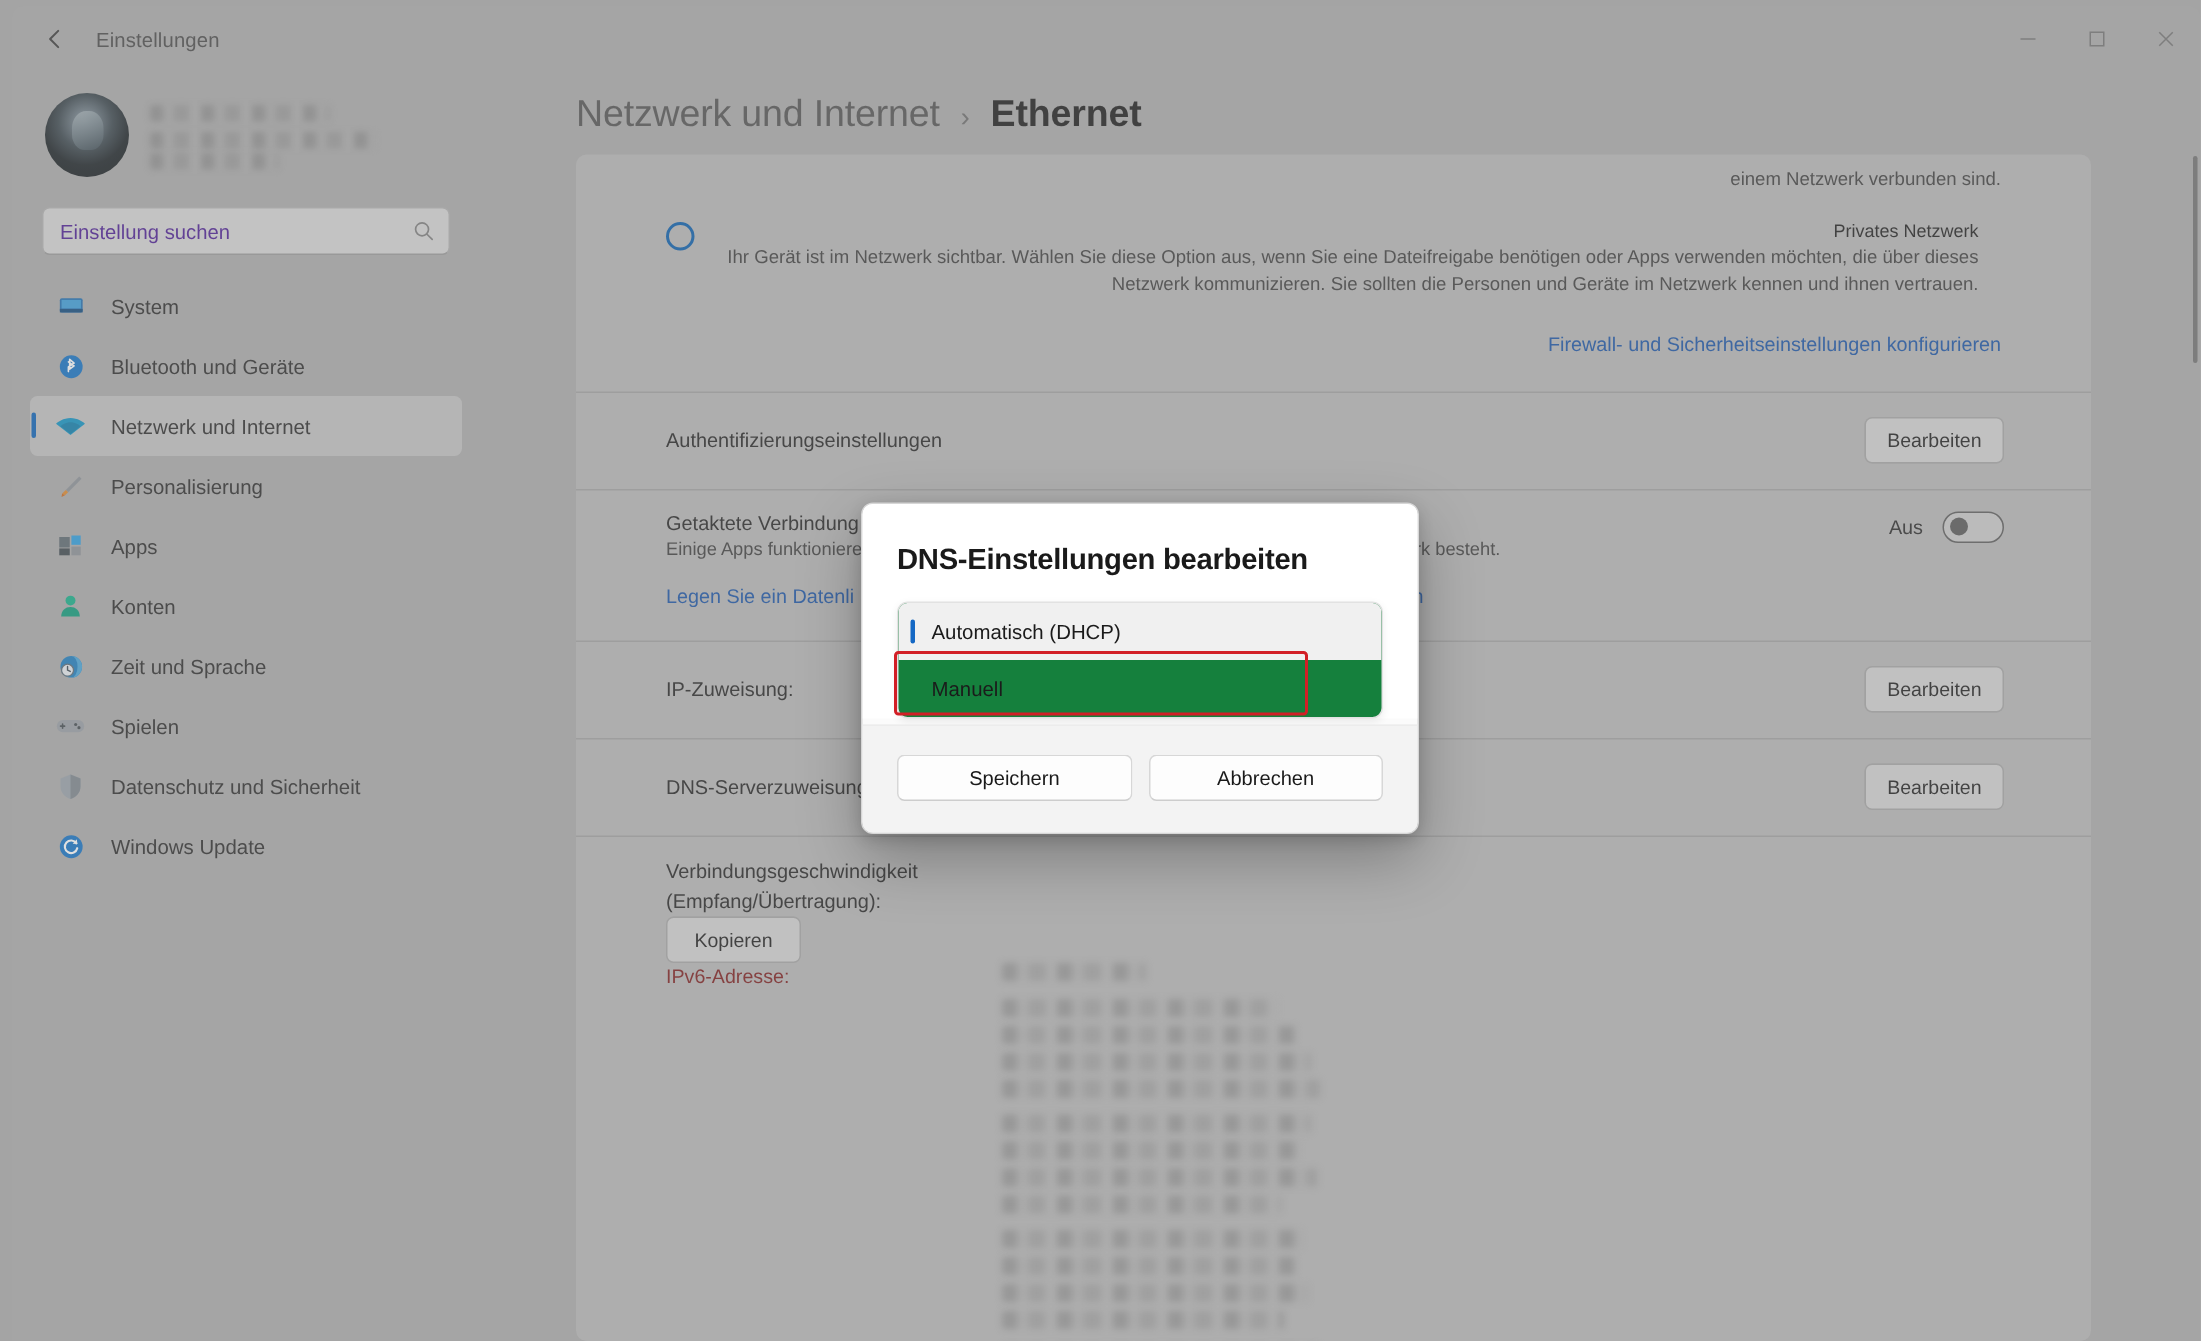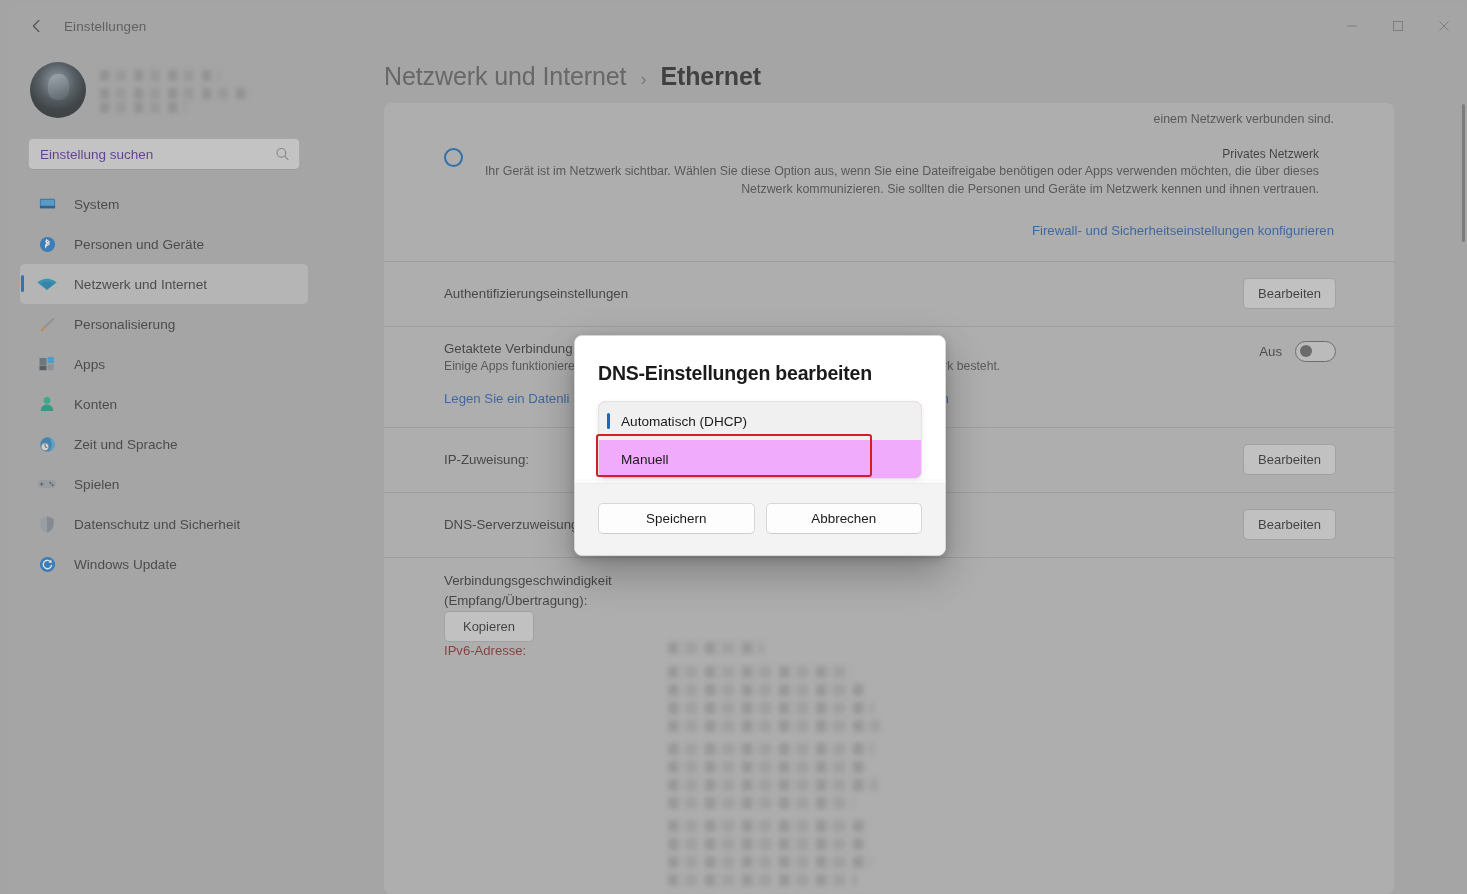--- a/index.html
+++ b/index.html
@@ -236,21 +236,21 @@
   .dlg-body { padding: 26px 23px 0 23px; background: #ffffff; }
   .dlg-title {
     font-size: 19.5px; color: #1a1a1a; font-weight: 600;
     letter-spacing: -.2px; margin-bottom: 16px;
   }
   .dropdown {
     border: 1px solid #e2e2e2;
     border-radius: 7px;
     overflow: hidden;
     box-shadow: 0 2px 6px rgba(0,0,0,.07);
-    background: #f0abfc;
+    background: #15803d;
     margin-bottom: 4px;
   }
   .dd-item {
     position: relative;
     height: 38px; display: flex; align-items: center;
     padding-left: 22px;
     font-size: 13.6px; color: #1b1b1b;
   }
   .dd-item.selected { background: #f0f0f0; }
   .dd-item.selected::before {
@@ -345,21 +345,21 @@
           <span class="nav-label">System</span>
         </div>
 
         <div class="navitem">
           <span class="nav-ico">
             <svg width="19" height="19" viewBox="0 0 20 20">
               <circle cx="10" cy="10" r="8" fill="#1573c6"></circle>
               <path d="M8 6.6 L12 9.4 L8.9 11.6 L8.9 4.8 L12 7.4 L8 10.2 L8 13.4" fill="none" stroke="#ffffff" stroke-width="1.15" stroke-linejoin="round" stroke-linecap="round"></path>
             </svg>
           </span>
-          <span class="nav-label">Personen und Geräte</span>
+          <span class="nav-label">Bluetooth und Geräte</span>
         </div>
 
         <div class="navitem active">
           <span class="nav-ico">
             <svg width="20" height="16" viewBox="0 0 22 16">
               <path d="M11 2.2 C16.2 2.2 20.4 5.1 21.6 6.4 L11 14.6 L0.4 6.4 C1.6 5.1 5.8 2.2 11 2.2 Z" fill="#1094c4"></path>
               <path d="M11 5.2 C14.4 5.2 17.3 7.1 18.3 8.1 L11 13.9 L3.7 8.1 C4.7 7.1 7.6 5.2 11 5.2 Z" fill="#0e7fae"></path>
             </svg>
           </span>
           <span class="nav-label">Netzwerk und Internet</span>

